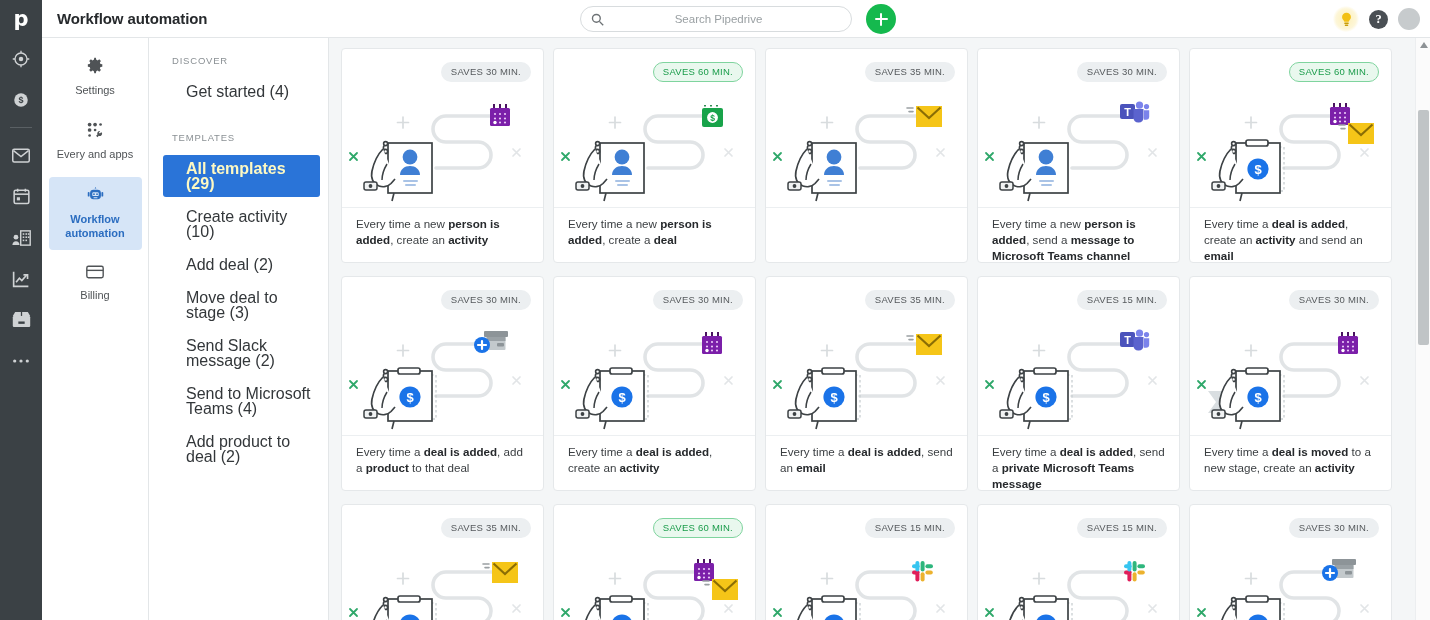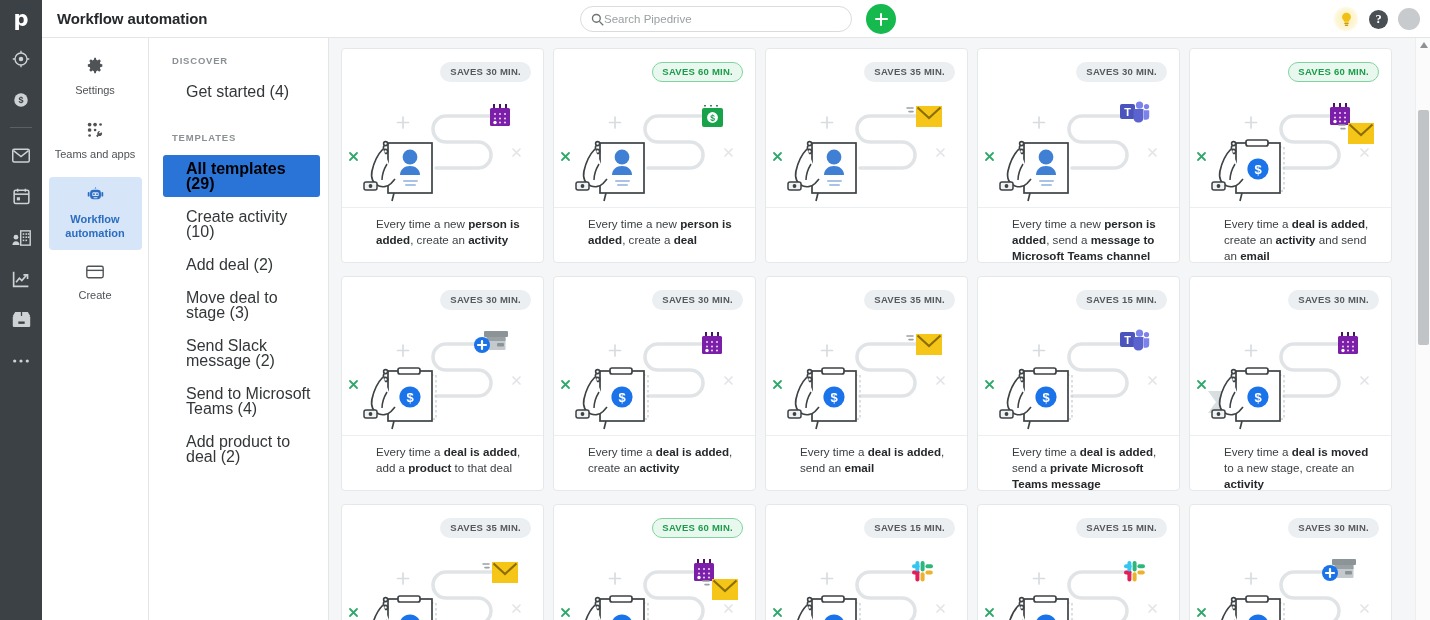--- a/index.html
+++ b/index.html
@@ -27,21 +27,21 @@
     position: absolute; left: 538px; top: 6px;
     width: 272px; height: 26px;
     border: 1px solid #d8dcde; border-radius: 14px;
     display: flex; align-items: center; background: #fff;
   }
   .search-ico { margin-left: 10px; display: flex; }
   .search-input {
     border: none; outline: none; background: transparent;
     font-family: "Liberation Sans", sans-serif;
     font-size: 11.5px; color: #7b8082;
-    width: 215px;
+    margin-left: 7px; width: 215px; text-align: center;
   }
   .search-input::placeholder { color: #9aa0a3; }
   .add-btn {
     position: absolute; left: 824px; top: 4px;
     width: 30px; height: 30px; border-radius: 50%;
     background: #15b94e; border: none; cursor: pointer;
     display: flex; align-items: center; justify-content: center;
   }
   .add-btn::before, .add-btn::after {
     content: ""; position: absolute; background: #fff; border-radius: 1px;
@@ -100,56 +100,56 @@
   .snav-item.active .snav-lbl { color: #2b6dc0; font-weight: 600; }
 
   
   .tpl-col {
     position: absolute; top: 38px; left: 149px; width: 180px; bottom: 0;
     background: #fff; border-right: 1px solid #e3e6e8;
     padding: 17px 0 0 0;
   }
   .tpl-head {
     font-size: 9.5px; letter-spacing: .8px; color: #8a9094;
-    font-weight: 700; padding: 0 0 0 23px; margin-bottom: 12px;
+    font-weight: 400; padding: 0 0 0 23px; margin-bottom: 12px;
   }
   .tpl-head.second { margin-top: 27px; }
   .tpl-item {
     font-size: 16px; color: #33373a; padding: 6px 8px 6px 23px;
     margin: 0 8px 6px 14px; border-radius: 3px; cursor: pointer; line-height: 15px;
   }
-  .tpl-item.active { background: #2a74d8; color: #000000; font-weight: 600; }
+  .tpl-item.active { background: #2a74d8; color: #fef9c3; font-weight: 600; }
 
   
   .board {
     position: absolute; top: 38px; left: 329px; right: 0; bottom: 0;
     background: #f4f6f7; overflow: hidden;
   }
   .grid {
     display: grid;
     grid-template-columns: repeat(5, 203px);
     gap: 13px 9px;
     padding: 10px 14px 0 12px;
   }
   .card {
     background: #fff; border: 1px solid #e5e8ea; border-radius: 4px;
     height: 215px; position: relative; cursor: pointer; overflow: hidden;
   }
   .badge {
     position: absolute; top: 13px; right: 12px;
-    font-size: 9.5px; font-weight: 700; letter-spacing: .25px;
+    font-size: 9.5px; font-weight: 400; letter-spacing: .25px;
     padding: 3px 9px 4px; border-radius: 11px;
     background: #eceff1; color: #55595c; border: 1px solid transparent;
   }
   .badge.green { background: #e9f8ee; color: #1a9c4a; border-color: #7fd49e; }
   .illus { position: absolute; top: 36px; left: 0; width: 203px; height: 130px; }
   .card-sep { position: absolute; top: 158px; left: 0; right: 0; height: 1px; background: #eceff1; }
   .desc {
     position: absolute; top: 167px; left: 14px; right: 12px;
-    font-size: 11.6px; line-height: 15.8px; color: #3a3e41; margin-left: 20px;
+    font-size: 11.6px; line-height: 15.8px; color: #3a3e41;
   }
   .desc b { font-weight: 700; color: #26292c; }
 
   
   .sbar {
     position: absolute; top: 38px; right: 0; width: 15px; bottom: 0;
     background: #fbfbfb; border-left: 1px solid #eceef0;
   }
   .sbar-arrow {
     width: 15px; height: 14px; display: flex; align-items: center; justify-content: center;
@@ -280,21 +280,21 @@
       <svg width="17" height="16" viewBox="0 0 20 19" fill="#4f5356">
         <circle cx="3" cy="3" r="2.2"></circle>
           <circle cx="9.5" cy="3" r="2.2"></circle>
           <circle cx="16" cy="3" r="1.6"></circle>
         <circle cx="3" cy="9.5" r="2.2"></circle>
           <circle cx="9.5" cy="9.5" r="1.6"></circle>
         <circle cx="3" cy="16" r="1.6"></circle>
         <path d="M11.5 11.5l3 3M17.8 13.2a2.8 2.8 0 01-3.9 3.2l-1.6 1.6-1.6-1.6 1.6-1.6a2.8 2.8 0 013.2-3.9l-1.5 1.5 1.2 1.2 1.5-1.5c.7.3 1.1 1 1.1 1.1z"></path>
       </svg>
     </span>
-    <span class="snav-lbl">Teams and apps</span>
+    <span class="snav-lbl">Every and apps</span>
   </div>
 
   <div class="snav-item active">
     <span>
       <svg width="17" height="17" viewBox="0 0 20 20" fill="#2b6dc0">
         <path d="M10 1.2l-1 1.8h2z"></path>
         <rect x="3.6" y="4.5" width="12.8" height="11" rx="4"></rect>
         <rect x="6.2" y="7.3" width="7.6" height="4.6" rx="1.4" fill="#d6e5f7"></rect>
         <circle cx="8.2" cy="9.6" r="1" fill="#2b6dc0"></circle>
           <circle cx="11.8" cy="9.6" r="1" fill="#2b6dc0"></circle>
@@ -306,21 +306,21 @@
     <span class="snav-lbl">Workflow automation</span>
   </div>
 
   <div class="snav-item">
     <span>
       <svg width="18" height="14" viewBox="0 0 22 16" fill="none" stroke="#4f5356" stroke-width="1.7">
         <rect x="1" y="1" width="20" height="14" rx="2"></rect>
           <path d="M1 6h20"></path>
       </svg>
     </span>
-    <span class="snav-lbl">Create</span>
+    <span class="snav-lbl">Billing</span>
   </div>
 </div>
 
 <div class="tpl-col">
   <div class="tpl-head">DISCOVER</div>
   <div class="tpl-item">Get started (4)</div>
 
   <div class="tpl-head second">TEMPLATES</div>
   <div class="tpl-item active">All templates (29)</div>
   <div class="tpl-item">Create activity (10)</div>

